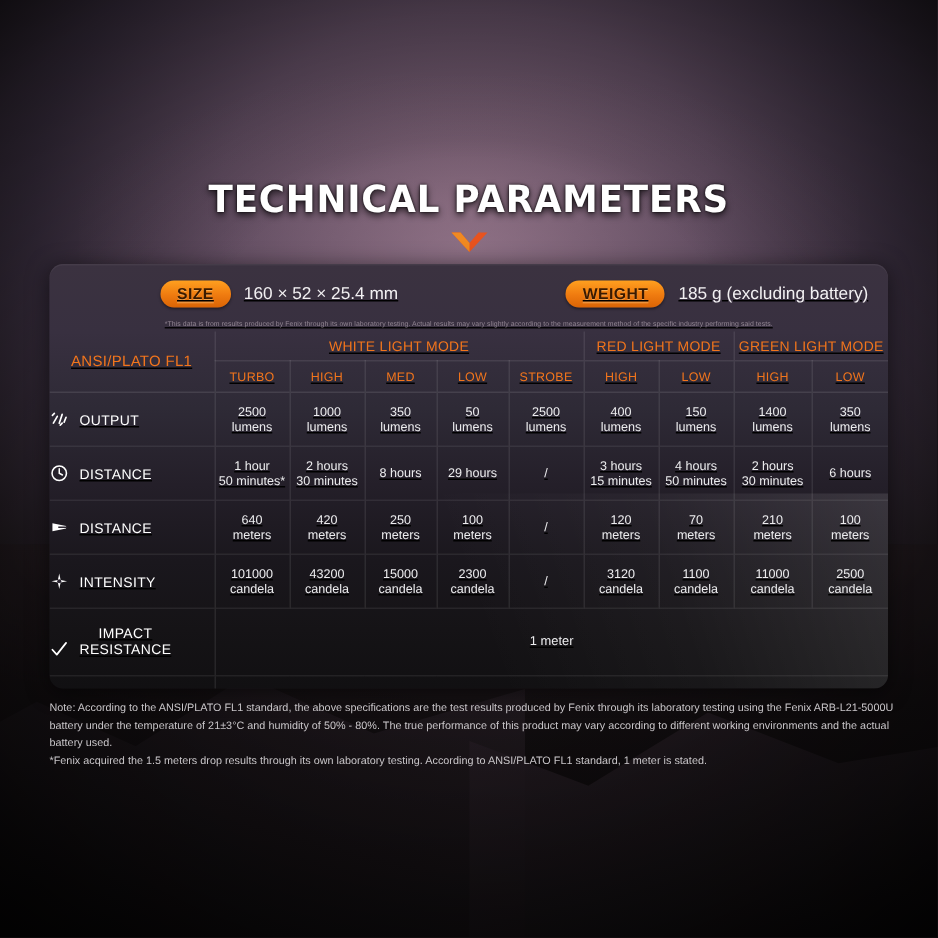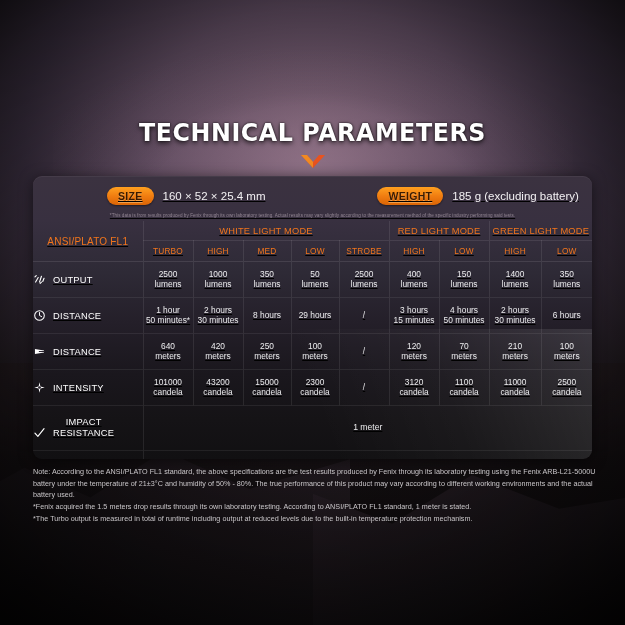--- a/index.html
+++ b/index.html
@@ -420,16 +420,15 @@
           </td>
           <td class="datacell" colspan="9">IP68</td>
         </tr>
       </tbody>
     </table>
   </div>
 
   <div class="footnotes">
     <p>Note: According to the ANSI/PLATO FL1 standard, the above specifications are the test results produced by Fenix through its laboratory testing using the Fenix ARB-L21-5000U battery under the temperature of 21±3°C and humidity of 50% - 80%. The true performance of this product may vary according to different working environments and the actual battery used.</p>
     <p>*Fenix acquired the 1.5 meters drop results through its own laboratory testing. According to ANSI/PLATO FL1 standard, 1 meter is stated.</p>
-    <p>*The Turbo output is measured in total of runtime including output at reduced levels due to the built-in temperature protection mechanism.</p>
   </div>
 
 </div>
 
 </body></html>

